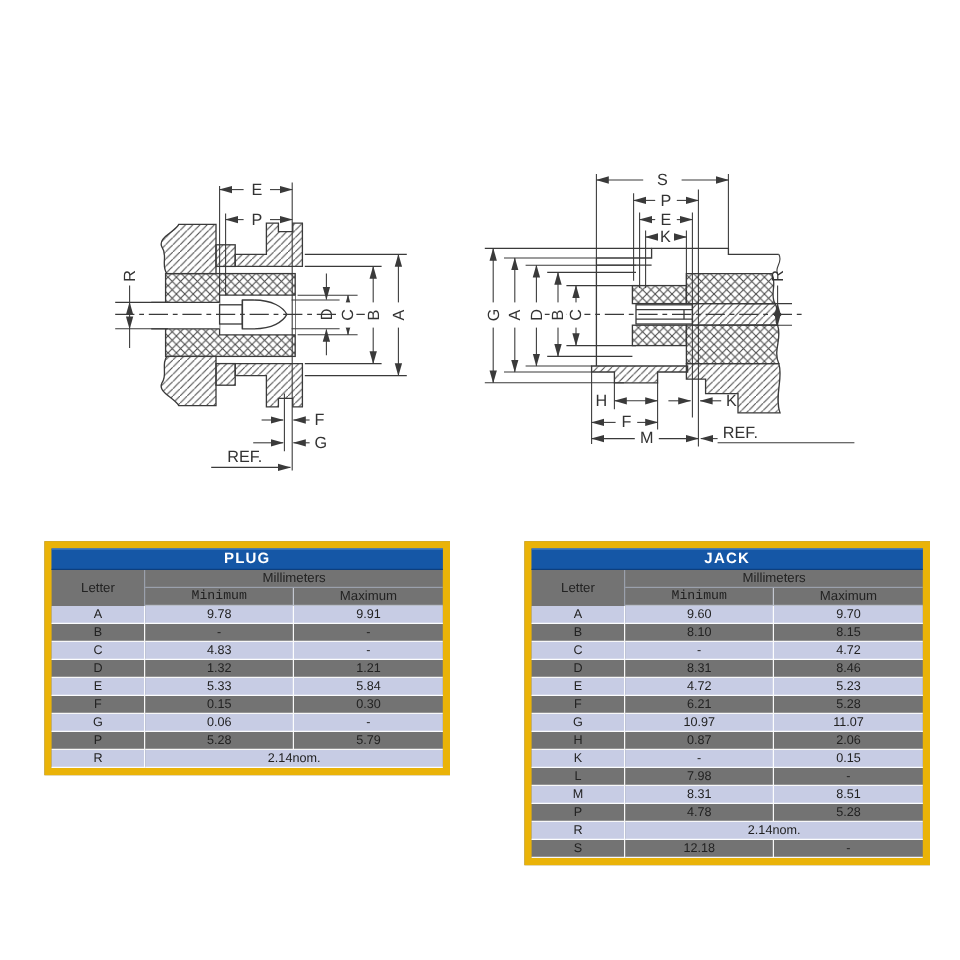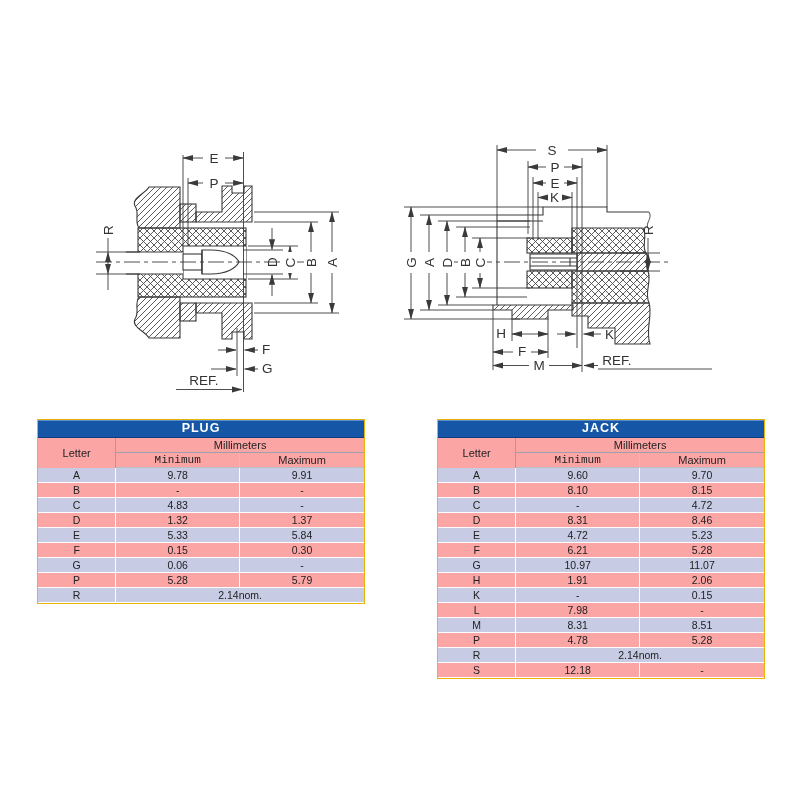--- a/index.html
+++ b/index.html
@@ -3,21 +3,21 @@
 <meta charset="utf-8">
 <style>
   html,body{margin:0;padding:0;}
   body{
     width:800px;height:800px;background:#ffffff;position:relative;
     font-family:"Liberation Sans", sans-serif;color:#222;
   }
   #sheet{position:absolute;inset:0;}
   svg text{font-family:"Liberation Sans",sans-serif;font-size:13.5px;fill:#333;}
   .tbl{
-    position:absolute;width:326px;border:1px solid #eab308;background:#fca5a5;
+    position:absolute;width:326px;border:6px solid #eab308;background:#737373;margin-top:32px;
   }
   .tbl table{border-collapse:separate;border-spacing:0;width:100%;table-layout:fixed;}
   .tbl col.c-letter{width:24%;} .tbl col.c-min{width:38%;} .tbl col.c-max{width:38%;}
   .tbl th,.tbl td{
     text-align:center;vertical-align:middle;font-weight:normal;
     font-size:10.5px;line-height:12px;padding:1px 3px;height:12px;
     overflow:hidden;white-space:nowrap;
   }
   .tbl tr.title th{
     background:#1557a6;color:#ffffff;font-weight:bold;font-size:12.5px;
@@ -283,21 +283,21 @@
             <td>-</td>
           </tr>
   <tr class="dr s">
             <td>C</td>
             <td>4.83</td>
             <td>-</td>
           </tr>
   <tr class="dr">
             <td>D</td>
             <td>1.32</td>
-            <td>1.37</td>
+            <td>1.21</td>
           </tr>
   <tr class="dr s">
             <td>E</td>
             <td>5.33</td>
             <td>5.84</td>
           </tr>
   <tr class="dr">
             <td>F</td>
             <td>0.15</td>
             <td>0.30</td>
@@ -370,21 +370,21 @@
             <td>6.21</td>
             <td>5.28</td>
           </tr>
   <tr class="dr s">
             <td>G</td>
             <td>10.97</td>
             <td>11.07</td>
           </tr>
   <tr class="dr">
             <td>H</td>
-            <td>1.91</td>
+            <td>0.87</td>
             <td>2.06</td>
           </tr>
   <tr class="dr s">
             <td>K</td>
             <td>-</td>
             <td>0.15</td>
           </tr>
   <tr class="dr">
             <td>L</td>
             <td>7.98</td>

